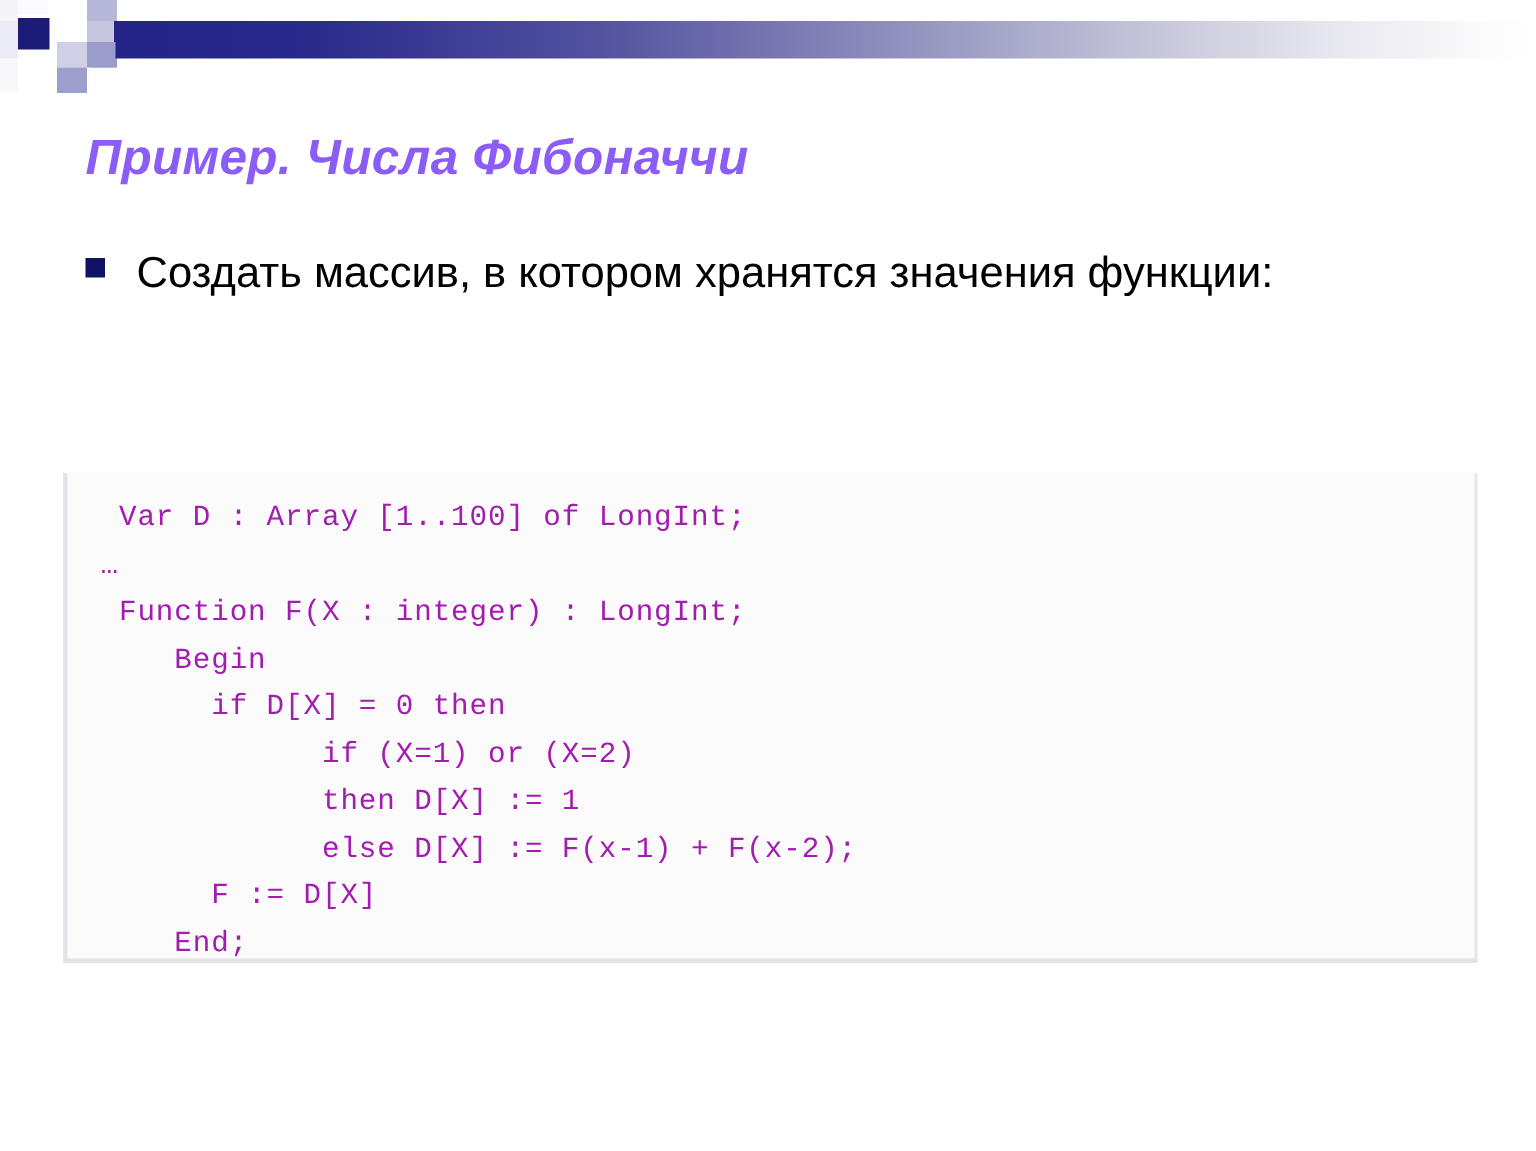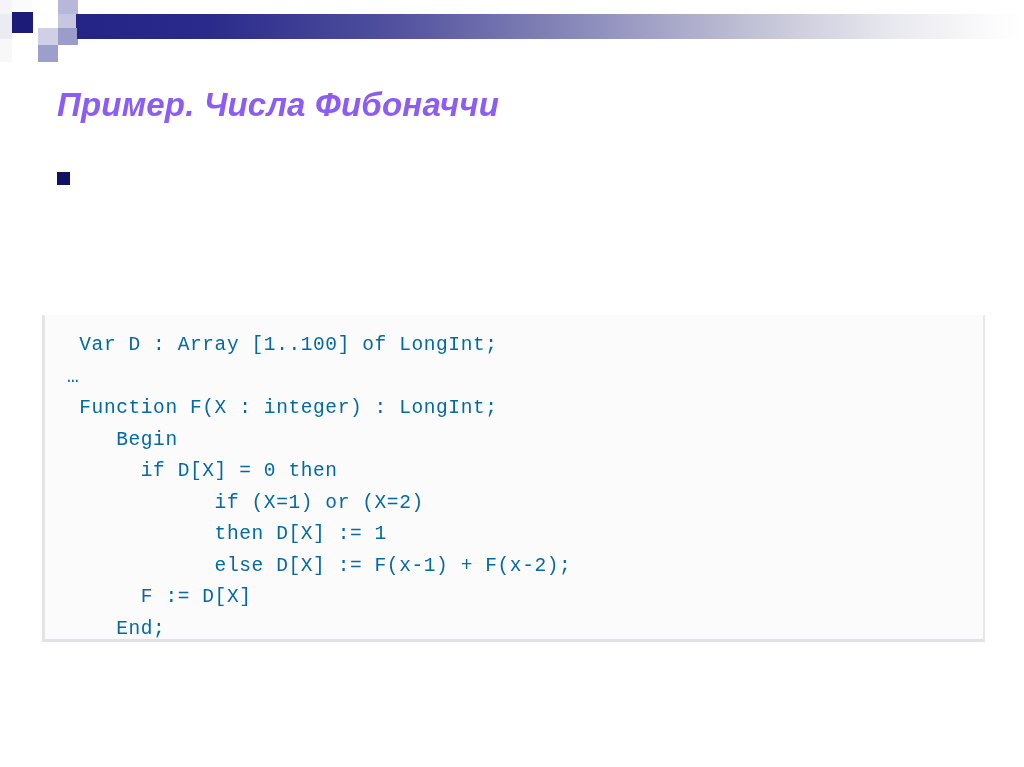--- a/index.html
+++ b/index.html
@@ -95,21 +95,21 @@
     border-bottom: 3px solid #e1e1e7;
     border-top: 1px solid #fafafa;
     box-sizing: border-box;
   }
   #code-text {
     margin: 0;
     padding: 14px 0 0 22px;
     font-family: "Liberation Mono", "DejaVu Sans Mono", monospace;
     font-size: 19.5px;
     line-height: 31.5px;
-    color: #0369a1;
+    color: #a21caf;
     white-space: pre;
     letter-spacing: 0.6px;
   }
 </style>
 </head>
 <body>
 
 <div id="deco">
 
   <div class="sq" style="left:0px;  top:0px;  width:12px; height:14px; background:#f4f4f9;"></div>
@@ -129,20 +129,21 @@
 
   <div id="grad-bar"></div>
 
   <div class="sq" style="left:60px; top:28px; width:17px; height:17px; background:#9c9ccb;"></div>
 </div>
 
 <h1 id="title">Пример. Числа Фибоначчи</h1>
 
 <div id="bullet-block">
   <div id="bullet-marker"></div>
+  <div id="bullet-text">Создать массив, в котором хранятся значения функции:</div>
 </div>
 
 <div id="code-box">
   <pre id="code-text"> Var D : Array [1..100] of LongInt;
 …
  Function F(X : integer) : LongInt;
     Begin
       if D[X] = 0 then
             if (X=1) or (X=2)
             then D[X] := 1

